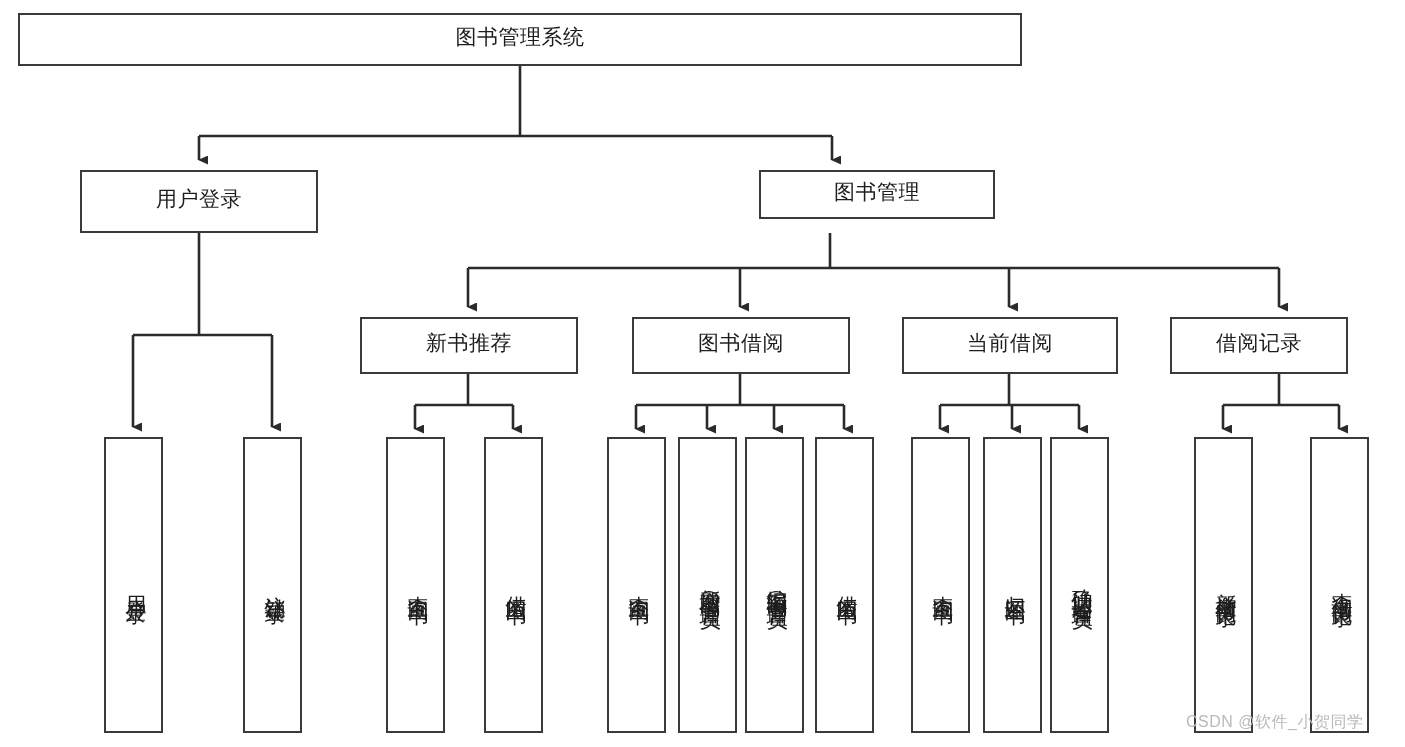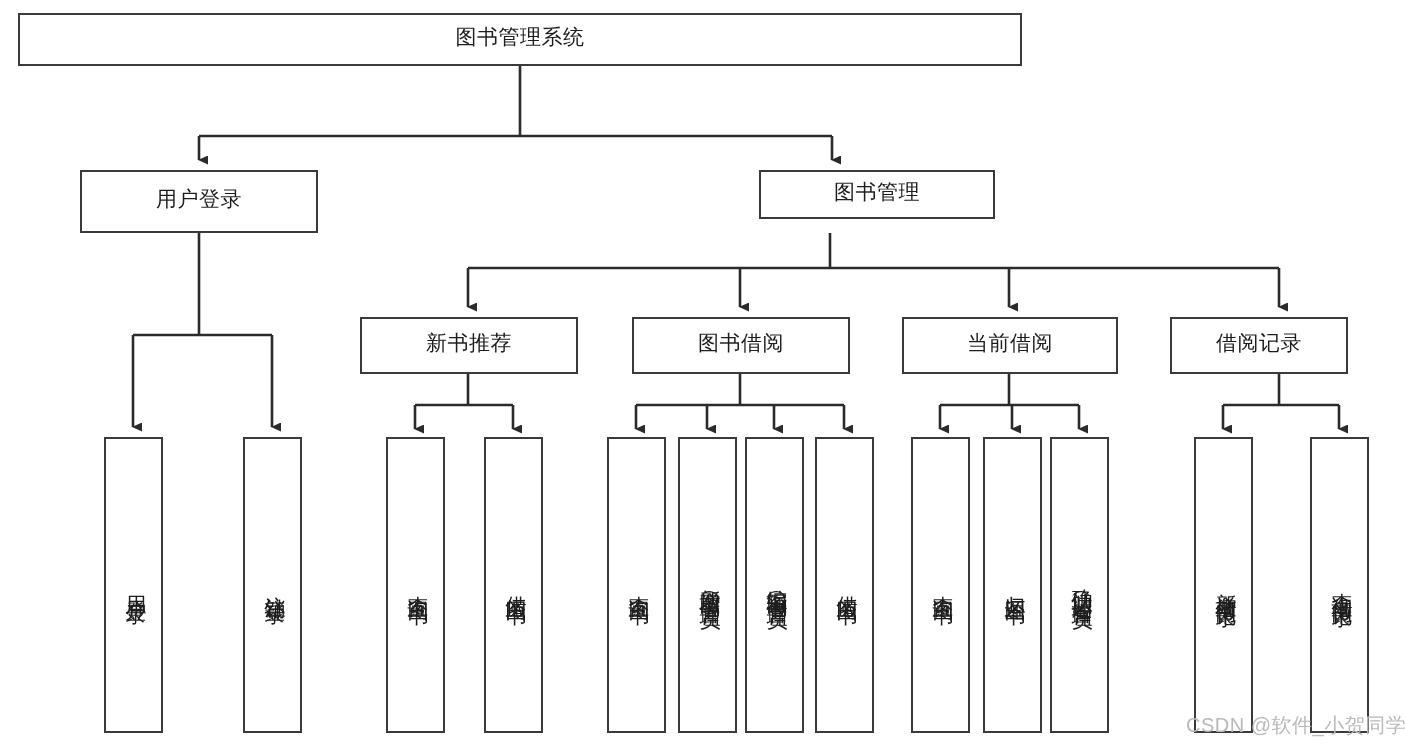--- a/index.html
+++ b/index.html
@@ -51,21 +51,21 @@
     font-size: 21px;
     white-space: normal;
   }
   .node.root .node-label { font-size: 21px; }
   .node.level2 .node-label { font-size: 21px; }
   .node.level3 .node-label { font-size: 21px; }
   .watermark {
     position: absolute;
     left: 1186px;
     top: 712px;
-    font-size: 20px;
+    font-size: 16px;
     color: #b9b9b9;
     letter-spacing: 0.5px;
     white-space: nowrap;
   }
 </style>
 </head>
 <body>
 
 <div id="diagram-root">
 

